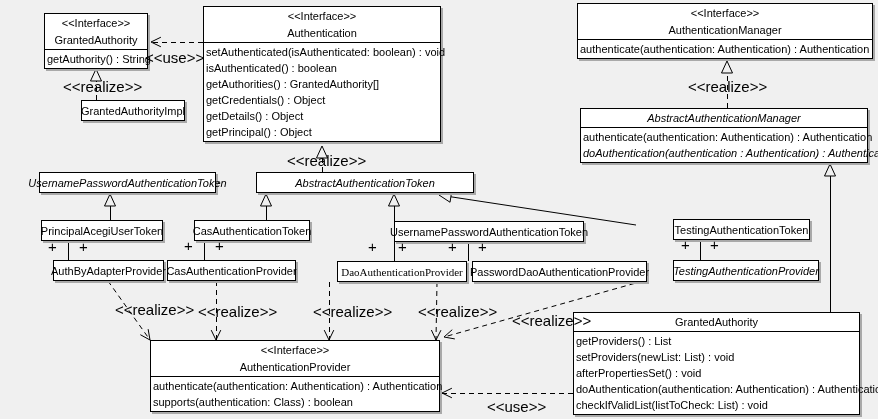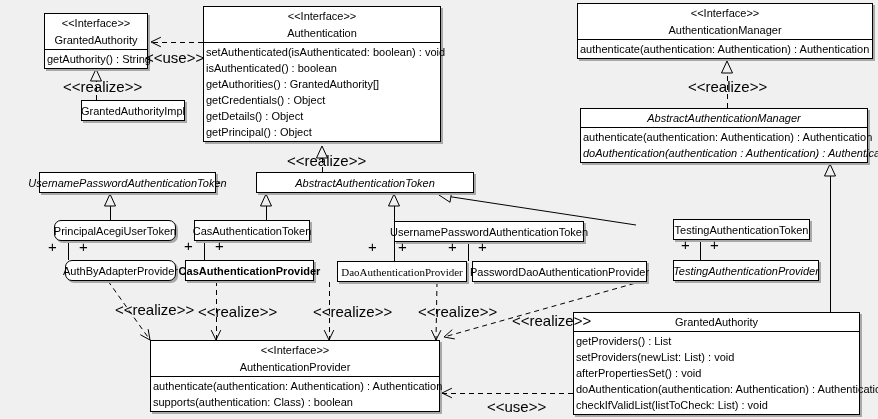--- a/index.html
+++ b/index.html
@@ -117,46 +117,46 @@
       <div class="box single" style="left: 2px; top: 172px; width: 175px; height: 19px;">
         <div class="hdr">
           <div class="cname it">UsernamePasswordAuthenticationToken</div>
         </div>
       </div>
       <div class="box single" style="left: 219px; top: 172px; width: 216px; height: 19px;">
         <div class="hdr">
           <div class="cname it">AbstractAuthenticationToken</div>
         </div>
       </div>
-      <div class="box single" style="left: 17px; top: 220px; width: 120px; height: 19px; border-radius: 7px;">
+      <div class="box single" style="left: 4px; top: 220px; width: 120px; height: 19px;">
         <div class="hdr">
           <div class="cname">PrincipalAcegiUserToken</div>
         </div>
       </div>
       <div class="box single" style="left: 157px; top: 220px; width: 114px; height: 19px;">
         <div class="hdr">
           <div class="cname">CasAuthenticationToken</div>
         </div>
       </div>
       <div class="box single" style="left: 357px; top: 221px; width: 188px; height: 19px;">
         <div class="hdr">
           <div class="cname">UsernamePasswordAuthenticationToken</div>
         </div>
       </div>
       <div class="box single" style="left: 636px; top: 219px; width: 135px; height: 19px;">
         <div class="hdr">
           <div class="cname">TestingAuthenticationToken</div>
         </div>
       </div>
-      <div class="box single" style="left: 28px; top: 260px; width: 109px; height: 19px; border-radius: 7px;">
+      <div class="box single" style="left: 16px; top: 260px; width: 109px; height: 19px;">
         <div class="hdr">
           <div class="cname">AuthByAdapterProvider</div>
         </div>
       </div>
-      <div class="box single" style="left: 148px; top: 260px; width: 127px; height: 19px; font-weight: bold;">
+      <div class="box single" style="left: 130px; top: 260px; width: 127px; height: 19px;">
         <div class="hdr">
           <div class="cname">CasAuthenticationProvider</div>
         </div>
       </div>
       <div class="box single" style="left: 300px; top: 261px; width: 128px; height: 19px; font-family: Liberation Serif, serif;">
         <div class="hdr">
           <div class="cname">DaoAuthenticationProvider</div>
         </div>
       </div>
       <div class="box single" style="left: 435px; top: 261px; width: 173px; height: 19px;">

